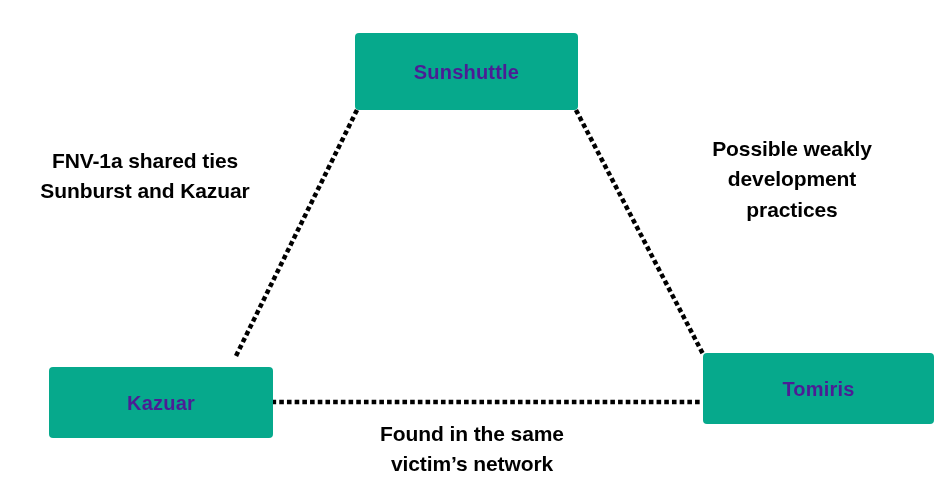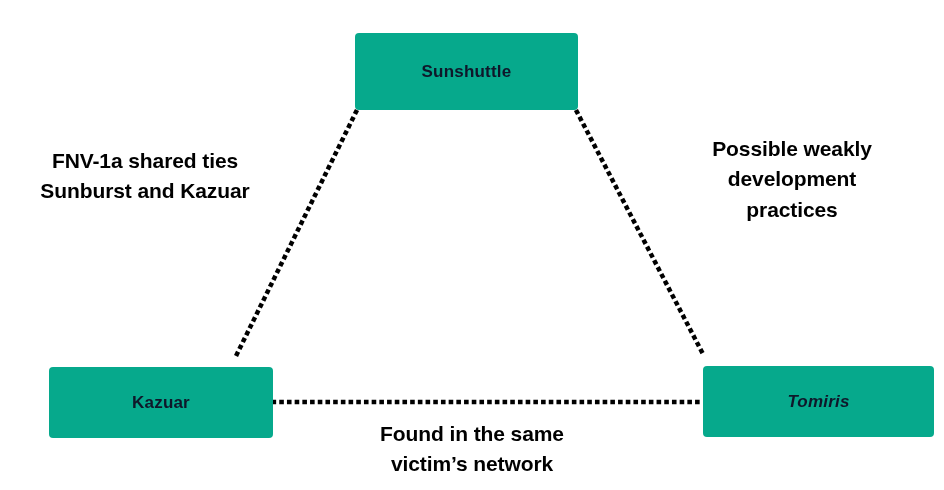--- a/index.html
+++ b/index.html
@@ -21,46 +21,45 @@
   .node {
     position: absolute;
     display: flex;
     align-items: center;
     justify-content: center;
     background: #06a98c;
     border-radius: 4px;
     box-sizing: border-box;
   }
   .node-label {
-    color: #0f172a;
+    color: #4c1d95;
     font-weight: bold;
-    font-size: 17px;
+    font-size: 20px;
     letter-spacing: 0.2px;
     line-height: 1;
     white-space: nowrap;
   }
   #node-sunshuttle {
     left: 355px;
     top: 33px;
     width: 223px;
     height: 77px;
   }
   #node-kazuar {
     left: 10px;
     top: 367px;
     width: 224px;
     height: 71px;
     margin-left: 39px;
   }
   #node-tomiris {
     left: 703px;
-    top: 366px;
+    top: 353px;
     width: 231px;
     height: 71px;
-    font-style: italic;
   }
   .edge-layer {
     position: absolute;
     left: 0;
     top: 0;
     width: 944px;
     height: 490px;
     pointer-events: none;
   }
   .annotation {

